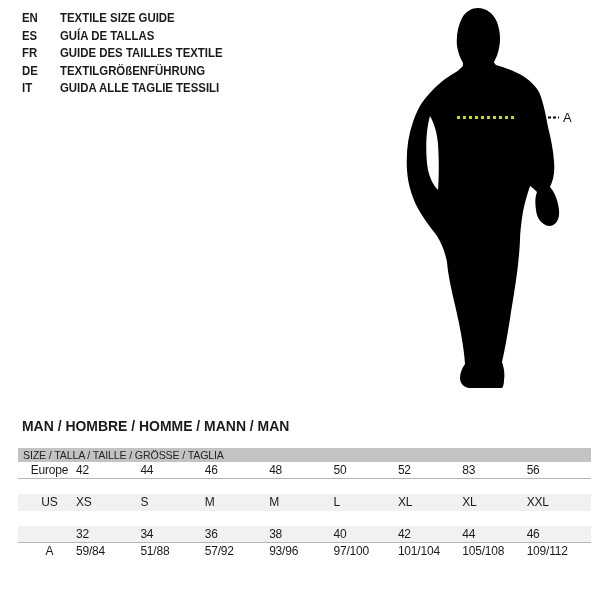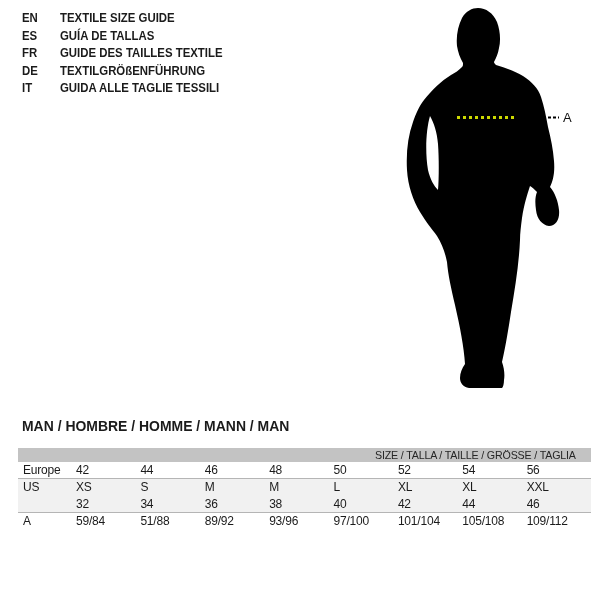--- a/index.html
+++ b/index.html
@@ -20,25 +20,25 @@
   .figure-wrap{position:absolute;left:380px;top:0;width:210px;height:400px;}
   .figure-wrap svg{display:block;}
   .measure-label-svg{font-family:"Liberation Sans",sans-serif;font-size:13px;fill:#111;}
 
   
   .man-heading{position:absolute;left:22px;top:417px;font-weight:bold;font-size:15px;}
 
   
   .size-table{position:absolute;left:18px;top:448px;width:573px;font-size:12px;letter-spacing:-0.2px;}
   .t-header{height:14px;line-height:14px;background:#c3c3c3;color:#262626;
-            padding-left:5px;font-size:11.5px;text-align:right;}
+            padding-left:5px;font-size:11.5px;}
   .t-row{display:flex;align-items:center;height:17px;line-height:17px;box-sizing:border-box;}
   .t-row.sep{border-bottom:1px solid #b5b5b5;}
-  .t-row.alt{background:#f1f1f1;}
-  .rlabel{width:58px;padding-left:5px;box-sizing:border-box;text-align:left;}
+  .t-row.alt{background:#f1f1f1;margin-top:15px;}
+  .rlabel{width:58px;padding-left:5px;box-sizing:border-box;text-align:center;}
   .cell{flex:1;text-align:left;}
 
   
   .footnote{position:absolute;left:22px;top:546px;font-weight:bold;font-size:12px;}
 </style>
 </head>
 <body>
 
 <div class="page">
 
@@ -129,21 +129,21 @@
     </div>
 
     <div class="t-row sep">
       <span class="rlabel">Europe</span>
       <span class="cell">42</span>
       <span class="cell">44</span>
       <span class="cell">46</span>
       <span class="cell">48</span>
       <span class="cell">50</span>
       <span class="cell">52</span>
-      <span class="cell">54</span>
+      <span class="cell">83</span>
       <span class="cell">56</span>
     </div>
 
     <div class="t-row alt">
       <span class="rlabel">US</span>
       <span class="cell">XS</span>
       <span class="cell">S</span>
       <span class="cell">M</span>
       <span class="cell">M</span>
       <span class="cell">L</span>
@@ -161,21 +161,21 @@
       <span class="cell">40</span>
       <span class="cell">42</span>
       <span class="cell">44</span>
       <span class="cell">46</span>
     </div>
 
     <div class="t-row">
       <span class="rlabel">A</span>
       <span class="cell">59/84</span>
       <span class="cell">51/88</span>
-      <span class="cell">89/92</span>
+      <span class="cell">57/92</span>
       <span class="cell">93/96</span>
       <span class="cell">97/100</span>
       <span class="cell">101/104</span>
       <span class="cell">105/108</span>
       <span class="cell">109/112</span>
     </div>
   </div>
 
 
 </div>

